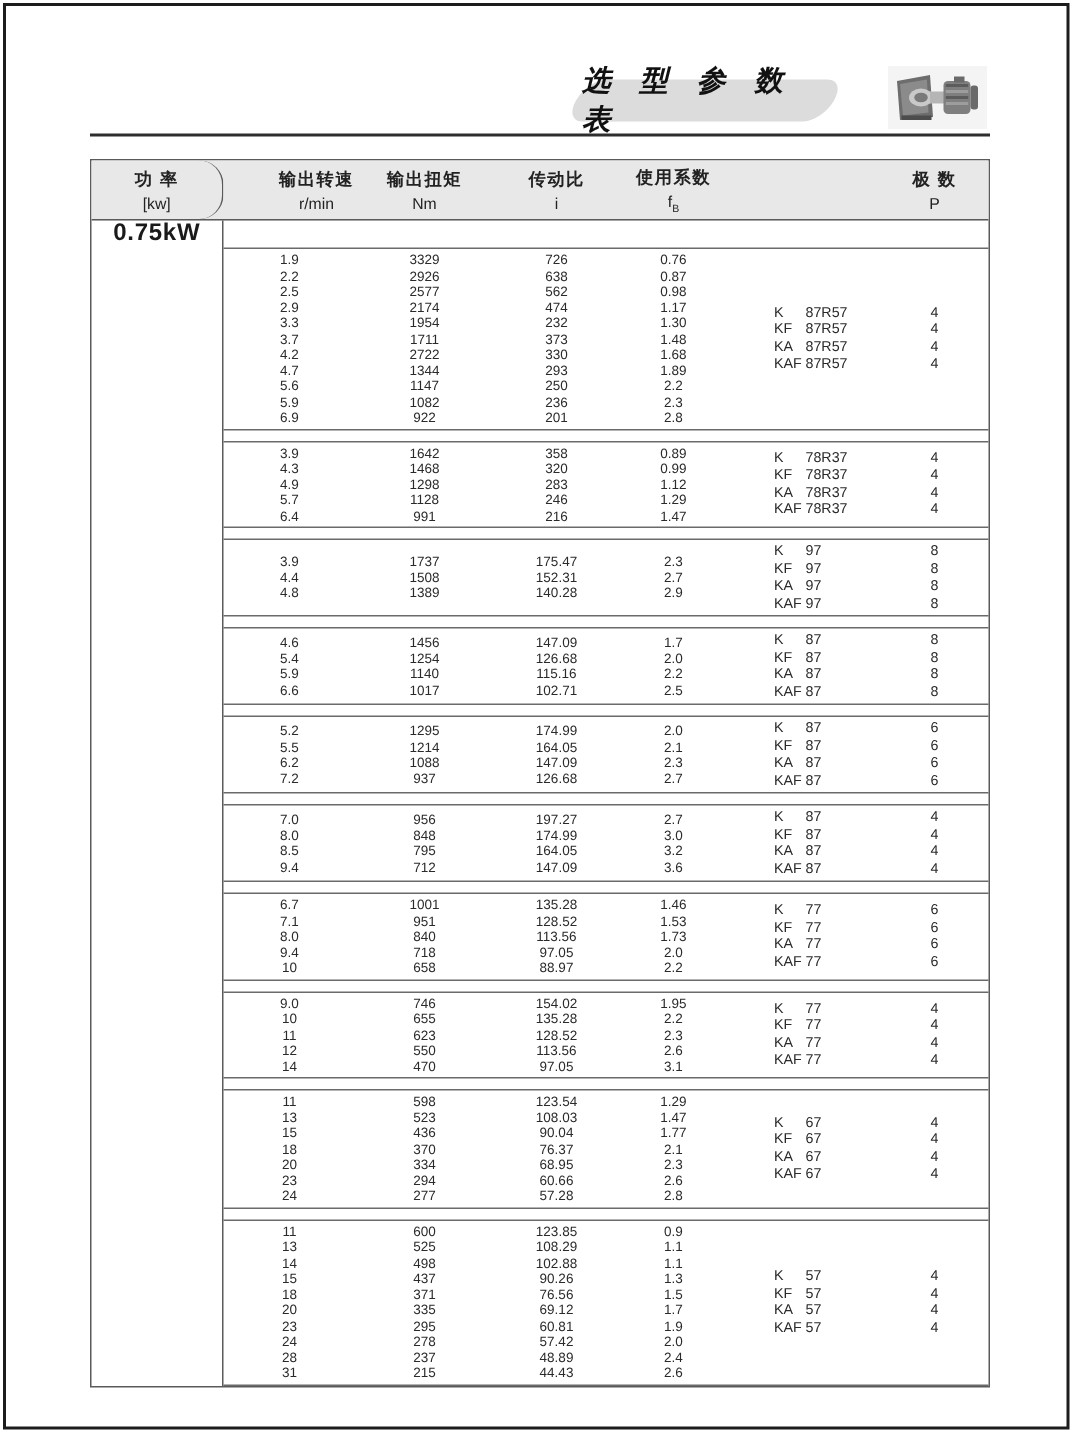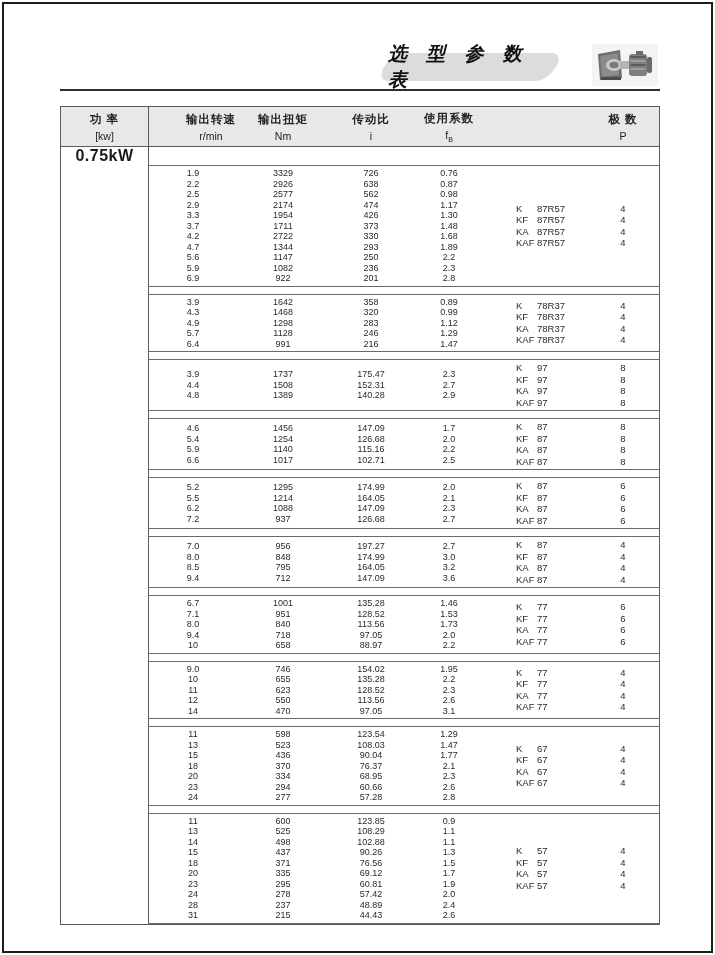--- a/index.html
+++ b/index.html
@@ -27,21 +27,21 @@
   
   .spec-table {
     position:absolute; left:60px; top:106px; width:600px;
     border:1px solid #5a5a5a; font-size:9px;
   }
   .thead {
     display:flex; height:40px; background:#e8e8e8; border-bottom:1px solid #5a5a5a;
   }
   .th-power {
     width:88px; border-right:1px solid #5a5a5a; display:flex; flex-direction:column;
-    align-items:center; justify-content:center; gap:3px;
+    align-items:center; justify-content:center; gap:3px;border-radius:16px;
   }
   .th-rest { position:relative; flex:1; }
   .hlabel { position:absolute; width:84px; text-align:center; top:0; height:40px;
     display:flex; flex-direction:column; align-items:center; justify-content:center; gap:3px; }
   .zh { font-weight:bold; font-size:11.5px; letter-spacing:1px; color:#222; }
   .unit { font-size:10.5px; color:#222; }
   sub.fb-sub { font-size:7px; vertical-align:sub; }
 
   .tbody { display:flex; }
   .power-cell {
@@ -146,21 +146,21 @@
             </div>
             <div class="nrow">
               <span class="ncell c0">2.9</span>
               <span class="ncell c1">2174</span>
               <span class="ncell c2">474</span>
               <span class="ncell c3">1.17</span>
             </div>
             <div class="nrow">
               <span class="ncell c0">3.3</span>
               <span class="ncell c1">1954</span>
-              <span class="ncell c2">426</span>
+              <span class="ncell c2">232</span>
               <span class="ncell c3">1.30</span>
             </div>
             <div class="nrow">
               <span class="ncell c0">3.7</span>
               <span class="ncell c1">1711</span>
               <span class="ncell c2">373</span>
               <span class="ncell c3">1.48</span>
             </div>
             <div class="nrow">
               <span class="ncell c0">4.2</span>

